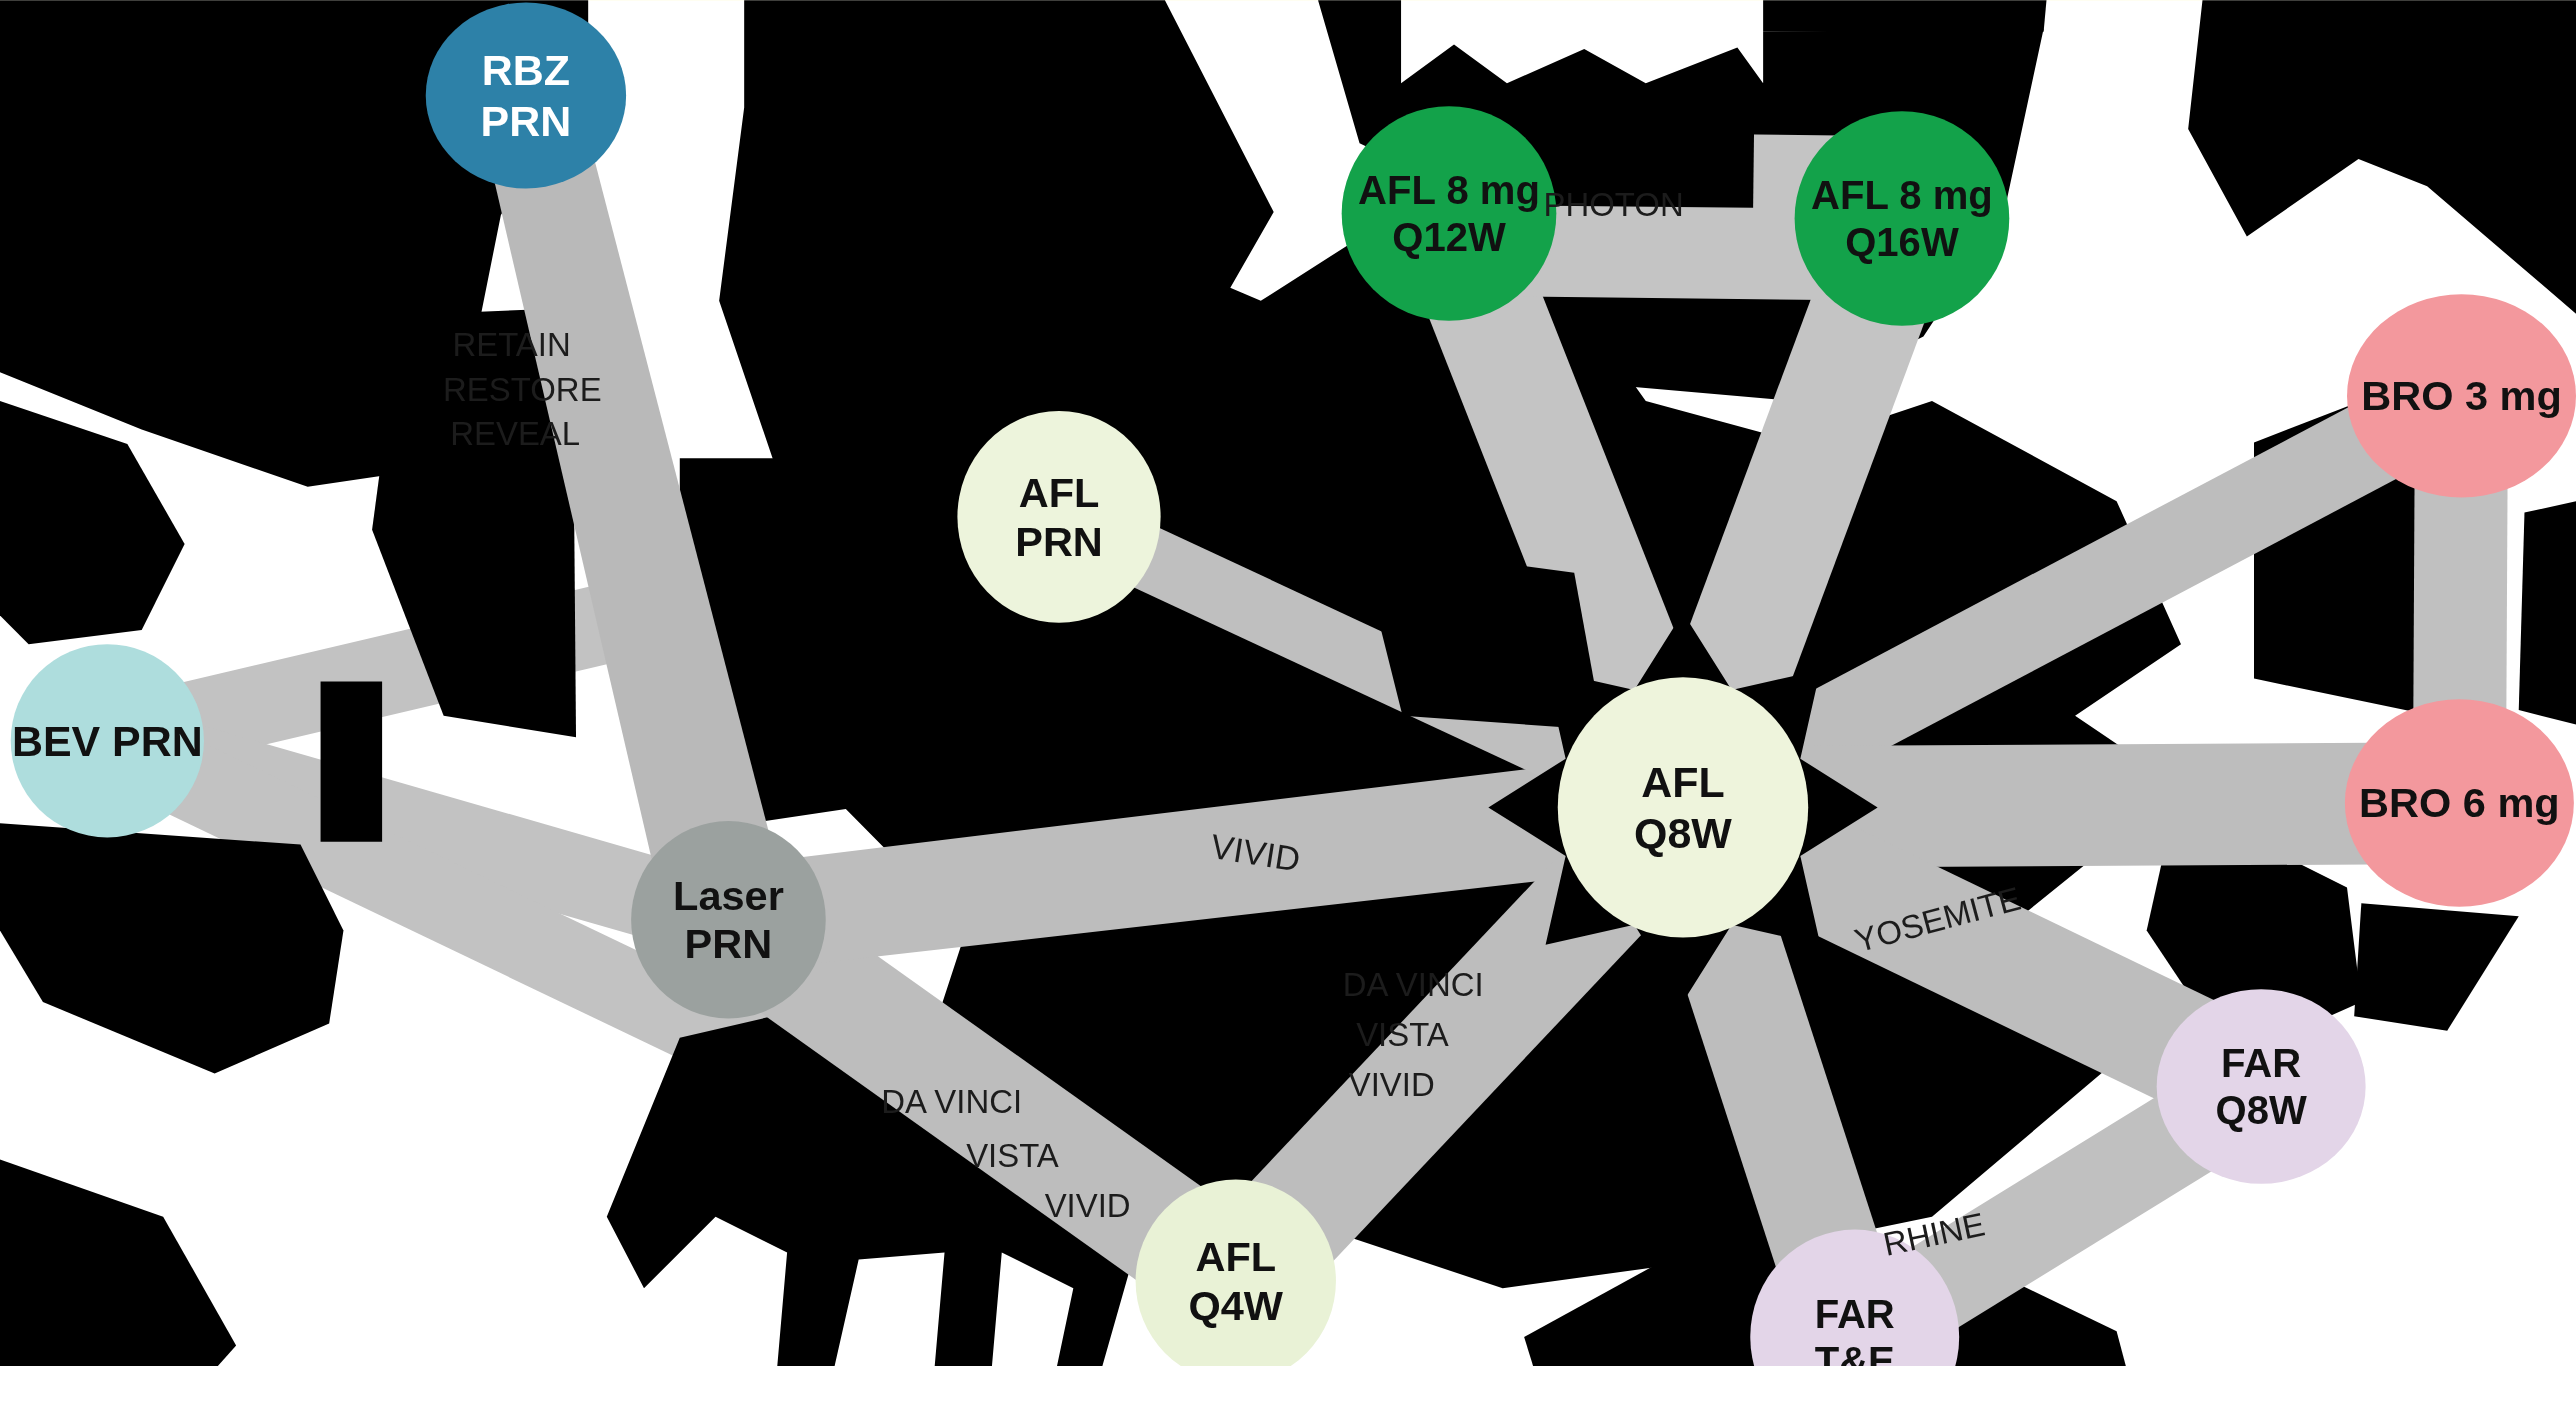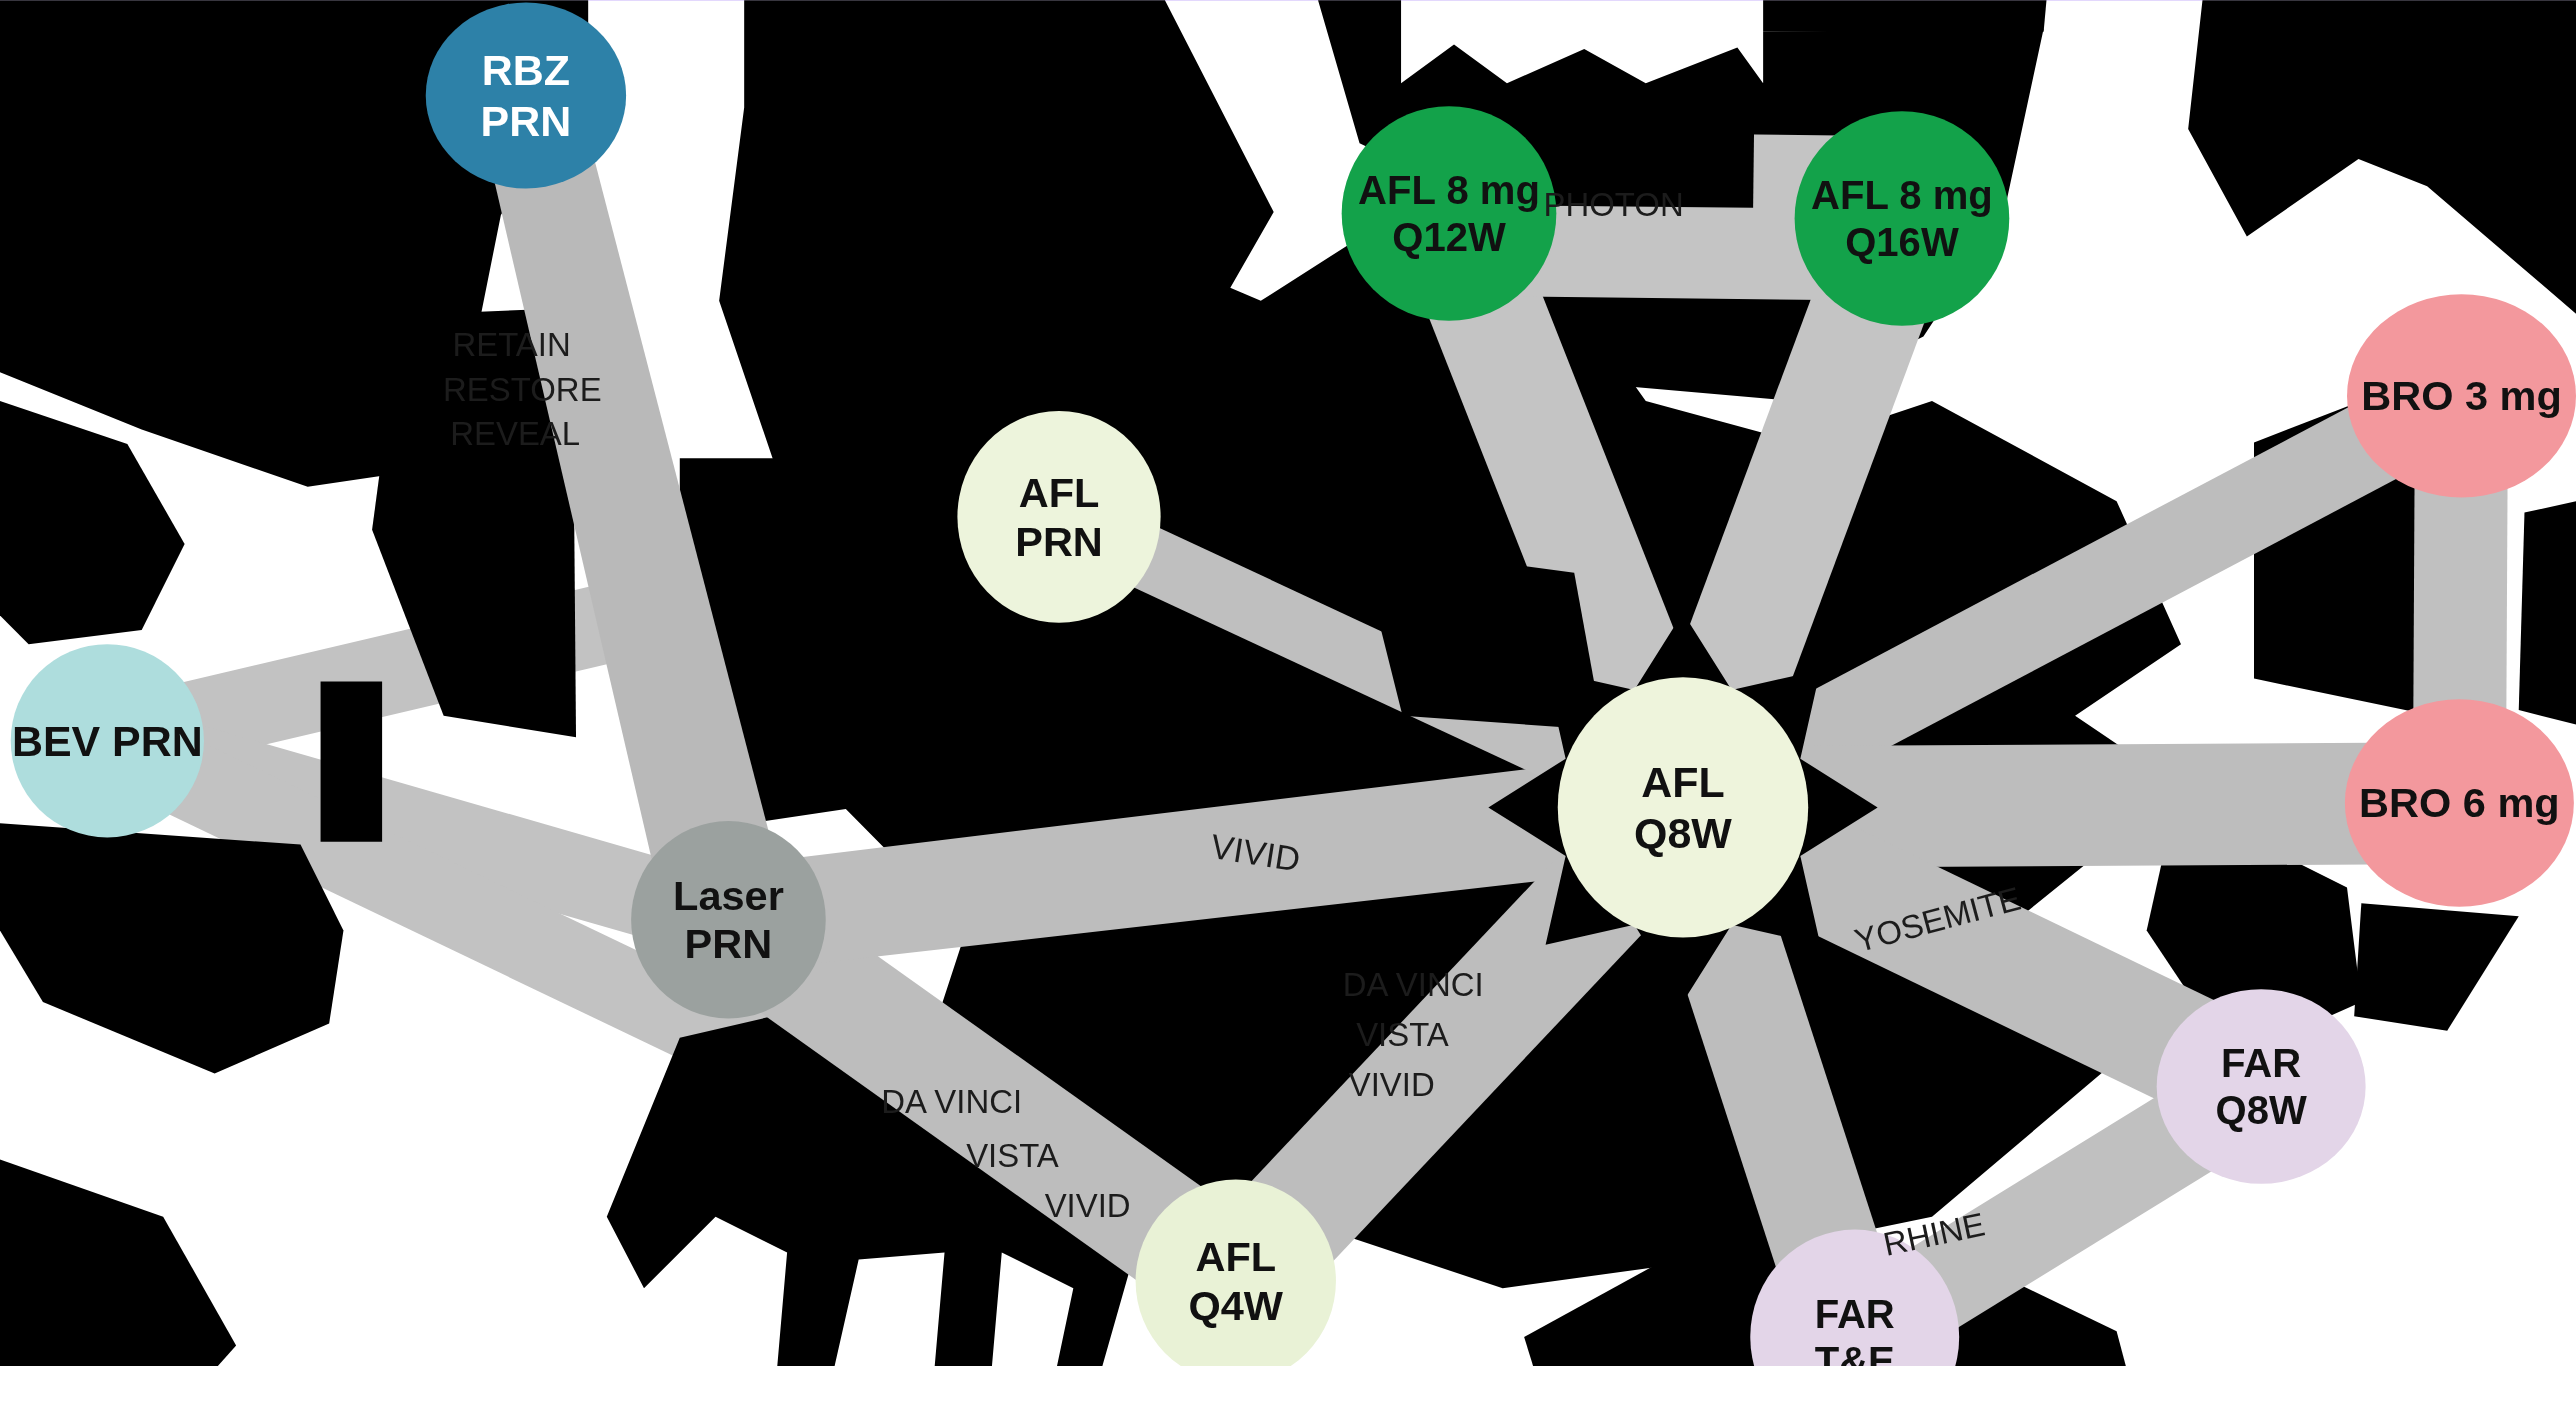--- a/index.html
+++ b/index.html
@@ -1,17 +1,17 @@
 <!DOCTYPE html>
 <html style="font-size:11.4px"><head>
 <meta charset="utf-8">
 <style>
   html,body{margin:0;padding:0;background:#ffffff;}
   body{font-family:"Liberation Sans", sans-serif;}
-  #stage{position:relative;width:2576px;height:1366px;overflow:hidden;background:#8b5cf6;}
+  #stage{position:relative;width:2576px;height:1366px;overflow:hidden;background:#fef9c3;}
   svg{display:block;}
   text{font-family:"Liberation Sans", sans-serif;}
   .node-label{font-weight:700;}
   .edge-label{font-weight:400;}
 </style>
 </head>
 <body>
 
 <div id="stage">
   <svg id="diagram" viewBox="0 0 3600 1981" width="2576" height="1418" xmlns="http://www.w3.org/2000/svg">

